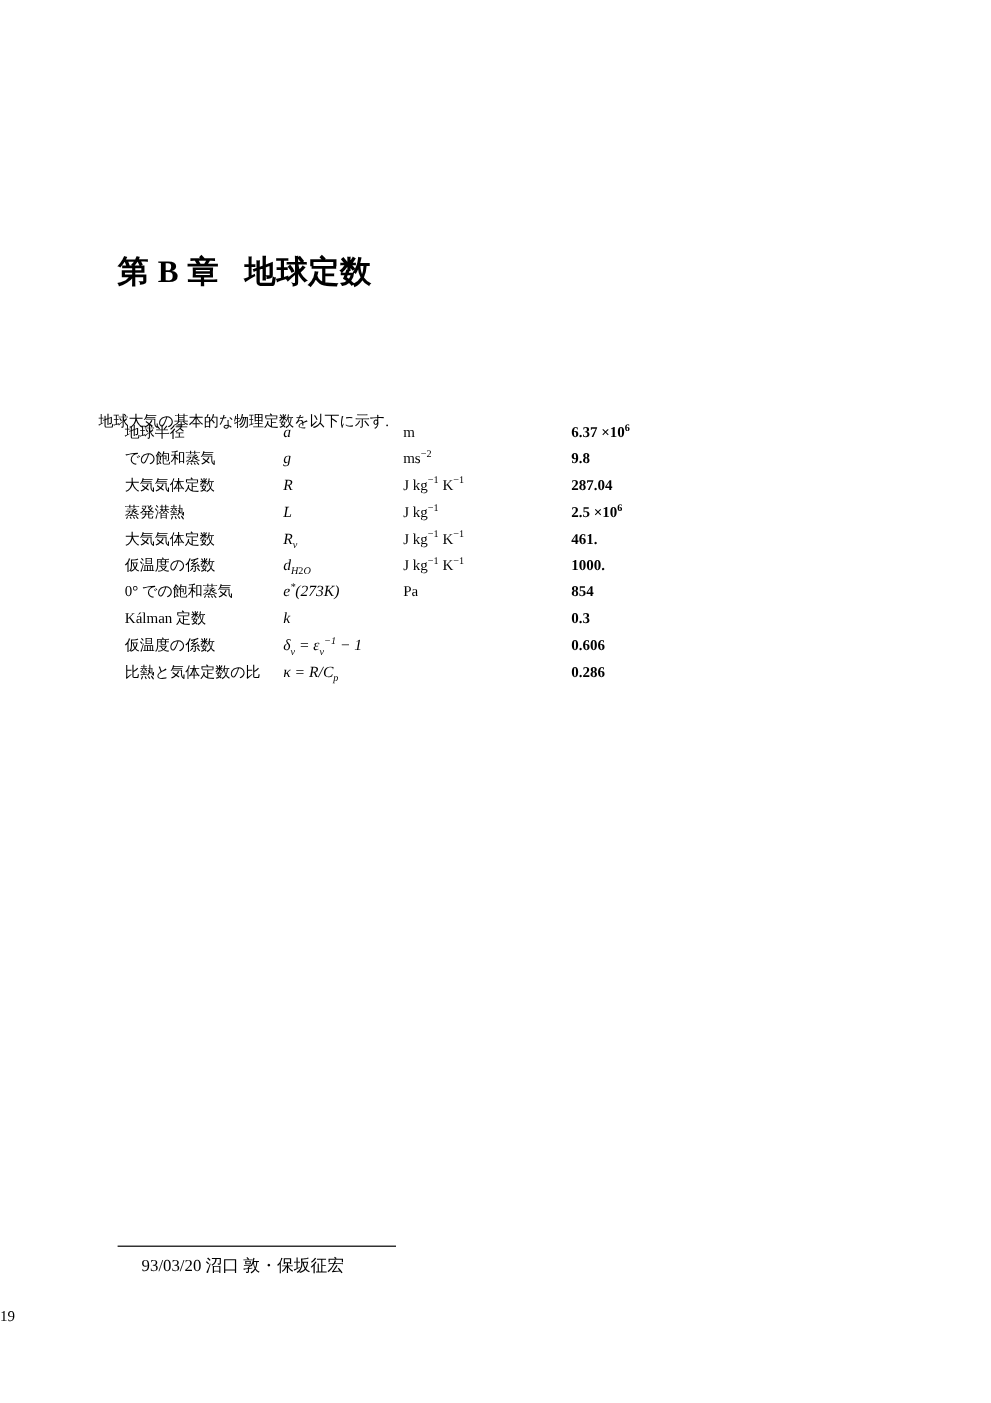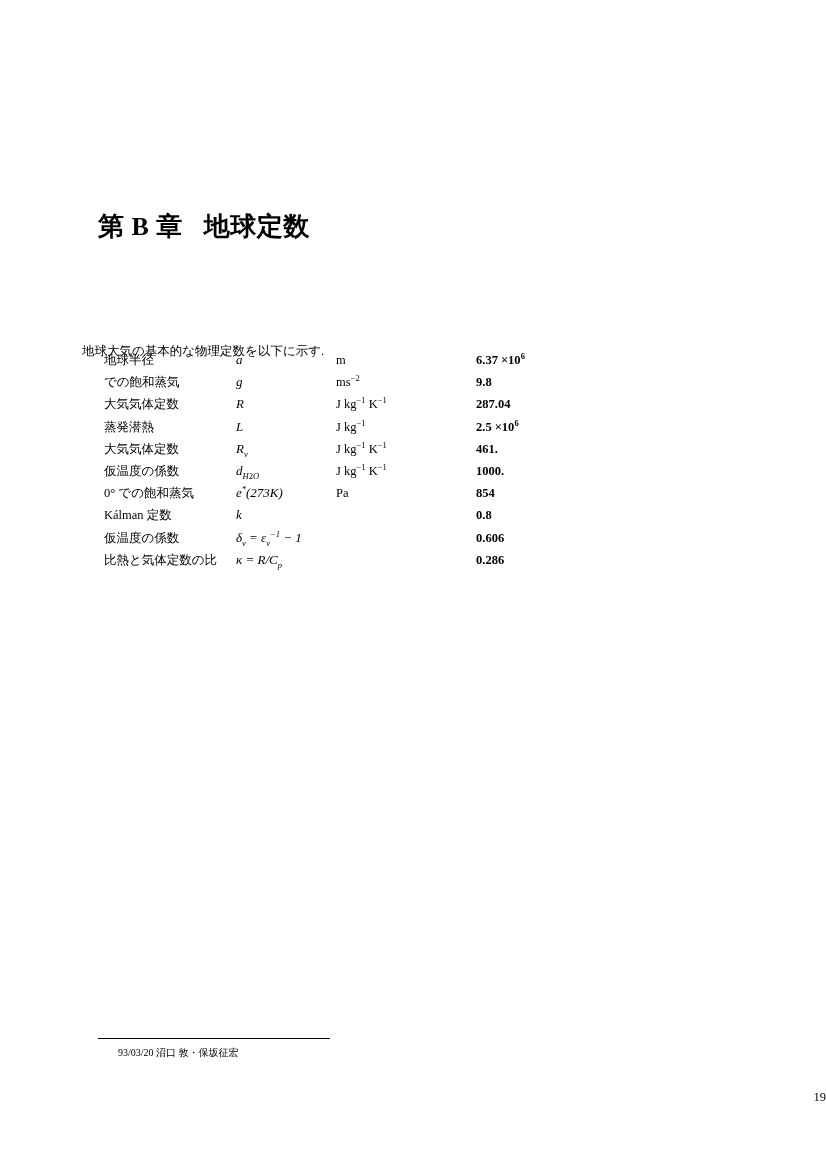--- a/index.html
+++ b/index.html
@@ -86,29 +86,29 @@
     left: 98px;
     top: 1038px;
     width: 232px;
     height: 1px;
     background: #000000;
   }
   .footnote {
     position: absolute;
     left: 118px;
     top: 1046px;
-    font-size: 10px;
+    font-size: 14px;
     white-space: pre;
   }
   .page-number {
     position: absolute;
     left: 0;
     top: 1090px;
     width: 826px;
-    text-align: right;
+    text-align: left;
     font-size: 12.5px;
   }
 </style>
 </head>
 <body>
 
 <div class="page">
 
   <h1 class="chapter-title">第 B 章   地球定数</h1>
 
@@ -156,21 +156,21 @@
         <tr>
           <td class="c-name">0° での飽和蒸気</td>
           <td class="c-sym">e<sup>*</sup>(273K)</td>
           <td class="c-unit">Pa</td>
           <td class="c-val">854</td>
         </tr>
         <tr>
           <td class="c-name">Kálman 定数</td>
           <td class="c-sym">k</td>
           <td class="c-unit"></td>
-          <td class="c-val">0.8</td>
+          <td class="c-val">0.3</td>
         </tr>
         <tr>
           <td class="c-name">仮温度の係数</td>
           <td class="c-sym">δ<sub>v</sub> = ε<sub>v</sub><sup>−1</sup> − 1</td>
           <td class="c-unit"></td>
           <td class="c-val">0.606</td>
         </tr>
         <tr>
           <td class="c-name">比熱と気体定数の比</td>
           <td class="c-sym">κ = R/C<sub>p</sub></td>

